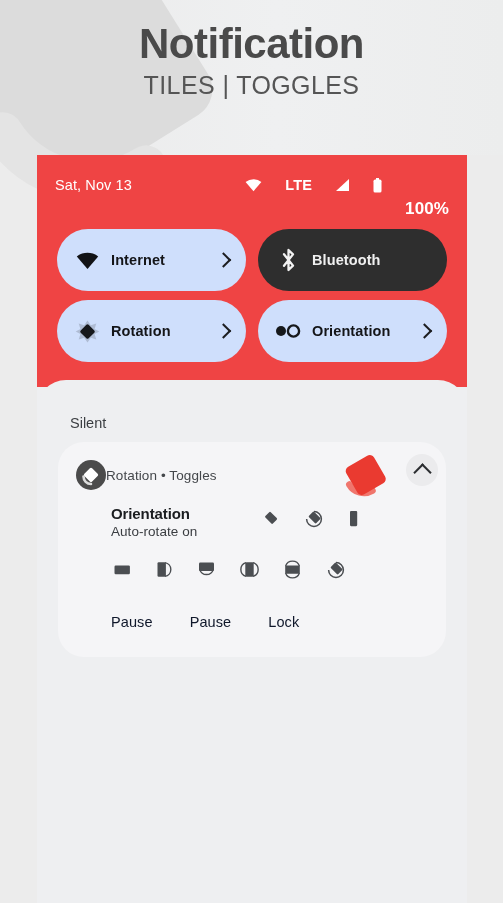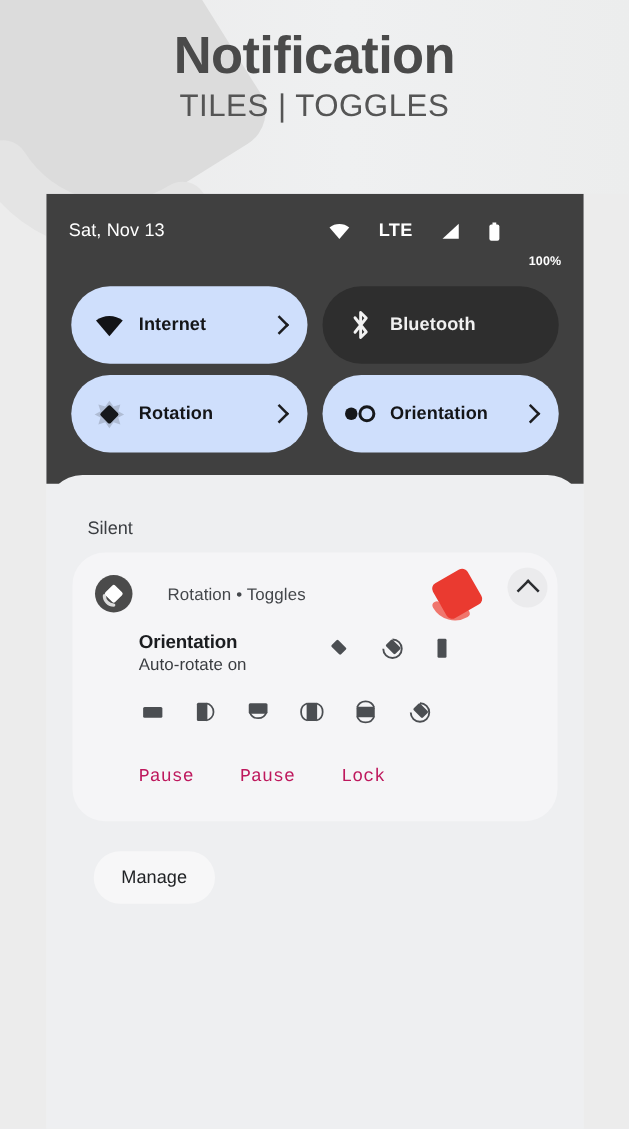--- a/index.html
+++ b/index.html
@@ -19,29 +19,29 @@
     display:flex;flex-direction:column;align-items:center;justify-content:flex-start;border-radius:25px;}
   #app-title{margin-top:22px;font-size:42px;font-weight:bold;color:#4a4a4a;
     letter-spacing:-0.5px;line-height:1.05;}
   #app-subtitle{margin-top:5px;font-size:25px;color:#555;letter-spacing:0.4px;}
 
   
   #phone{position:absolute;left:37px;top:155px;width:430px;height:748px;
     background:#eeeff1;overflow:hidden;z-index:4;}
 
   
-  #qs{position:absolute;left:0;top:0;width:430px;height:232px;background:#404040;}
+  #qs{position:absolute;left:0;top:0;width:430px;height:232px;background:#ef4444;}
 
   #statusbar{position:absolute;left:0;top:0;width:430px;height:60px;
     display:flex;align-items:center;justify-content:space-between;
     padding:0 18px;box-sizing:border-box;color:#fff;}
   #sb-date{font-size:14.5px;color:#fff;letter-spacing:0.1px;}
   #sb-right{display:flex;align-items:center;gap:23px;}
   #sb-right .lte{font-size:14.5px;font-weight:bold;letter-spacing:0.2px;}
-  #sb-right .pct{font-size:10px;font-weight:bold;letter-spacing:0.1px;margin-top:48px;}
+  #sb-right .pct{font-size:17px;font-weight:bold;letter-spacing:0.1px;margin-top:48px;}
 
   
   .tile-row{position:absolute;left:20px;width:390px;height:62px;display:flex;
     justify-content:space-between;font-weight:bold;}
   #tile-row-1{top:74px;}
   #tile-row-2{top:145px;}
   .tile{width:189px;height:62px;border-radius:31px;display:flex;align-items:center;
     padding:0 14px 0 18px;box-sizing:border-box;position:relative;}
   .tile.on{background:#cfdffc;}
   .tile.off{background:#2e2e2e;}
@@ -58,39 +58,39 @@
   #shade{position:absolute;left:0;top:225px;width:430px;height:523px;
     background:#eeeff1;border-top-left-radius:29px;border-top-right-radius:29px;}
   #silent-label{position:absolute;left:33px;top:35px;font-size:14.5px;color:#3b3e42;}
 
   
   #noti-card{position:absolute;left:21px;top:62px;width:388px;height:215px;
     background:#f5f5f7;border-radius:26px;}
   #noti-head{position:absolute;left:18px;top:18px;right:16px;height:30px;
     display:flex;align-items:center;}
   #noti-appicon{width:30px;height:30px;flex:0 0 30px;}
-  #noti-source{margin-left:28px;font-size:13.5px;color:#44474b;letter-spacing:0.1px;}
+  #noti-source{margin-left:0;font-size:13.5px;color:#44474b;letter-spacing:0.1px;}
   #noti-logo{position:absolute;right:56px;top:10px;width:52px;height:48px;}
   #noti-collapse{position:absolute;right:8px;top:12px;width:32px;height:32px;
     border-radius:50%;background:#ebebed;display:flex;align-items:center;justify-content:center;}
   #noti-collapse .chev{width:11px;height:11px;border-left:2.2px solid #2b2d30;
     border-top:2.2px solid #2b2d30;transform:rotate(45deg);margin-top:4px;}
 
   #noti-body{position:absolute;left:53px;top:63px;right:14px;height:44px;display:flex;
     align-items:flex-start;}
   #noti-texts{width:140px;flex:0 0 140px;}
   #noti-title{font-size:15px;font-weight:bold;color:#1b1d20;letter-spacing:-0.1px;}
   #noti-sub{margin-top:2px;font-size:13.5px;color:#3a3d41;letter-spacing:0.05px;}
   #noti-top-icons{display:flex;align-items:center;gap:25px;margin-top:4px;margin-left:10px;}
 
   #icon-row{position:absolute;left:55px;top:118px;display:flex;align-items:center;gap:24px;}
 
   #actions{position:absolute;left:53px;top:172px;display:flex;align-items:center;gap:37px;}
-  .action-btn{font-size:14.5px;color:#be185d;letter-spacing:0.1px;background:none;
-    border:none;padding:0;font-family:Liberation Mono, monospace;cursor:pointer;}
+  .action-btn{font-size:14.5px;color:#0f172a;letter-spacing:0.1px;background:none;
+    border:none;padding:0;font-family:Liberation Sans, sans-serif;cursor:pointer;}
 
   
   #manage-btn{position:absolute;left:38px;top:301px;height:42px;padding:0 22px;
     border-radius:21px;background:#f7f7f8;border:none;display:flex;align-items:center;
     justify-content:center;font-size:14.5px;color:#212326;font-family:inherit;cursor:pointer;
     letter-spacing:0.05px;}
 
   svg{display:block;overflow:visible;}
 </style>
 </head>
@@ -255,15 +255,14 @@
         </svg>
       </div>
 
       <div id="actions">
         <button class="action-btn">Pause</button>
         <button class="action-btn">Pause</button>
         <button class="action-btn">Lock</button>
       </div>
     </div>
 
-    <button id="manage-btn">Manage</button>
   </div>
 </div>
 
 </body></html>

